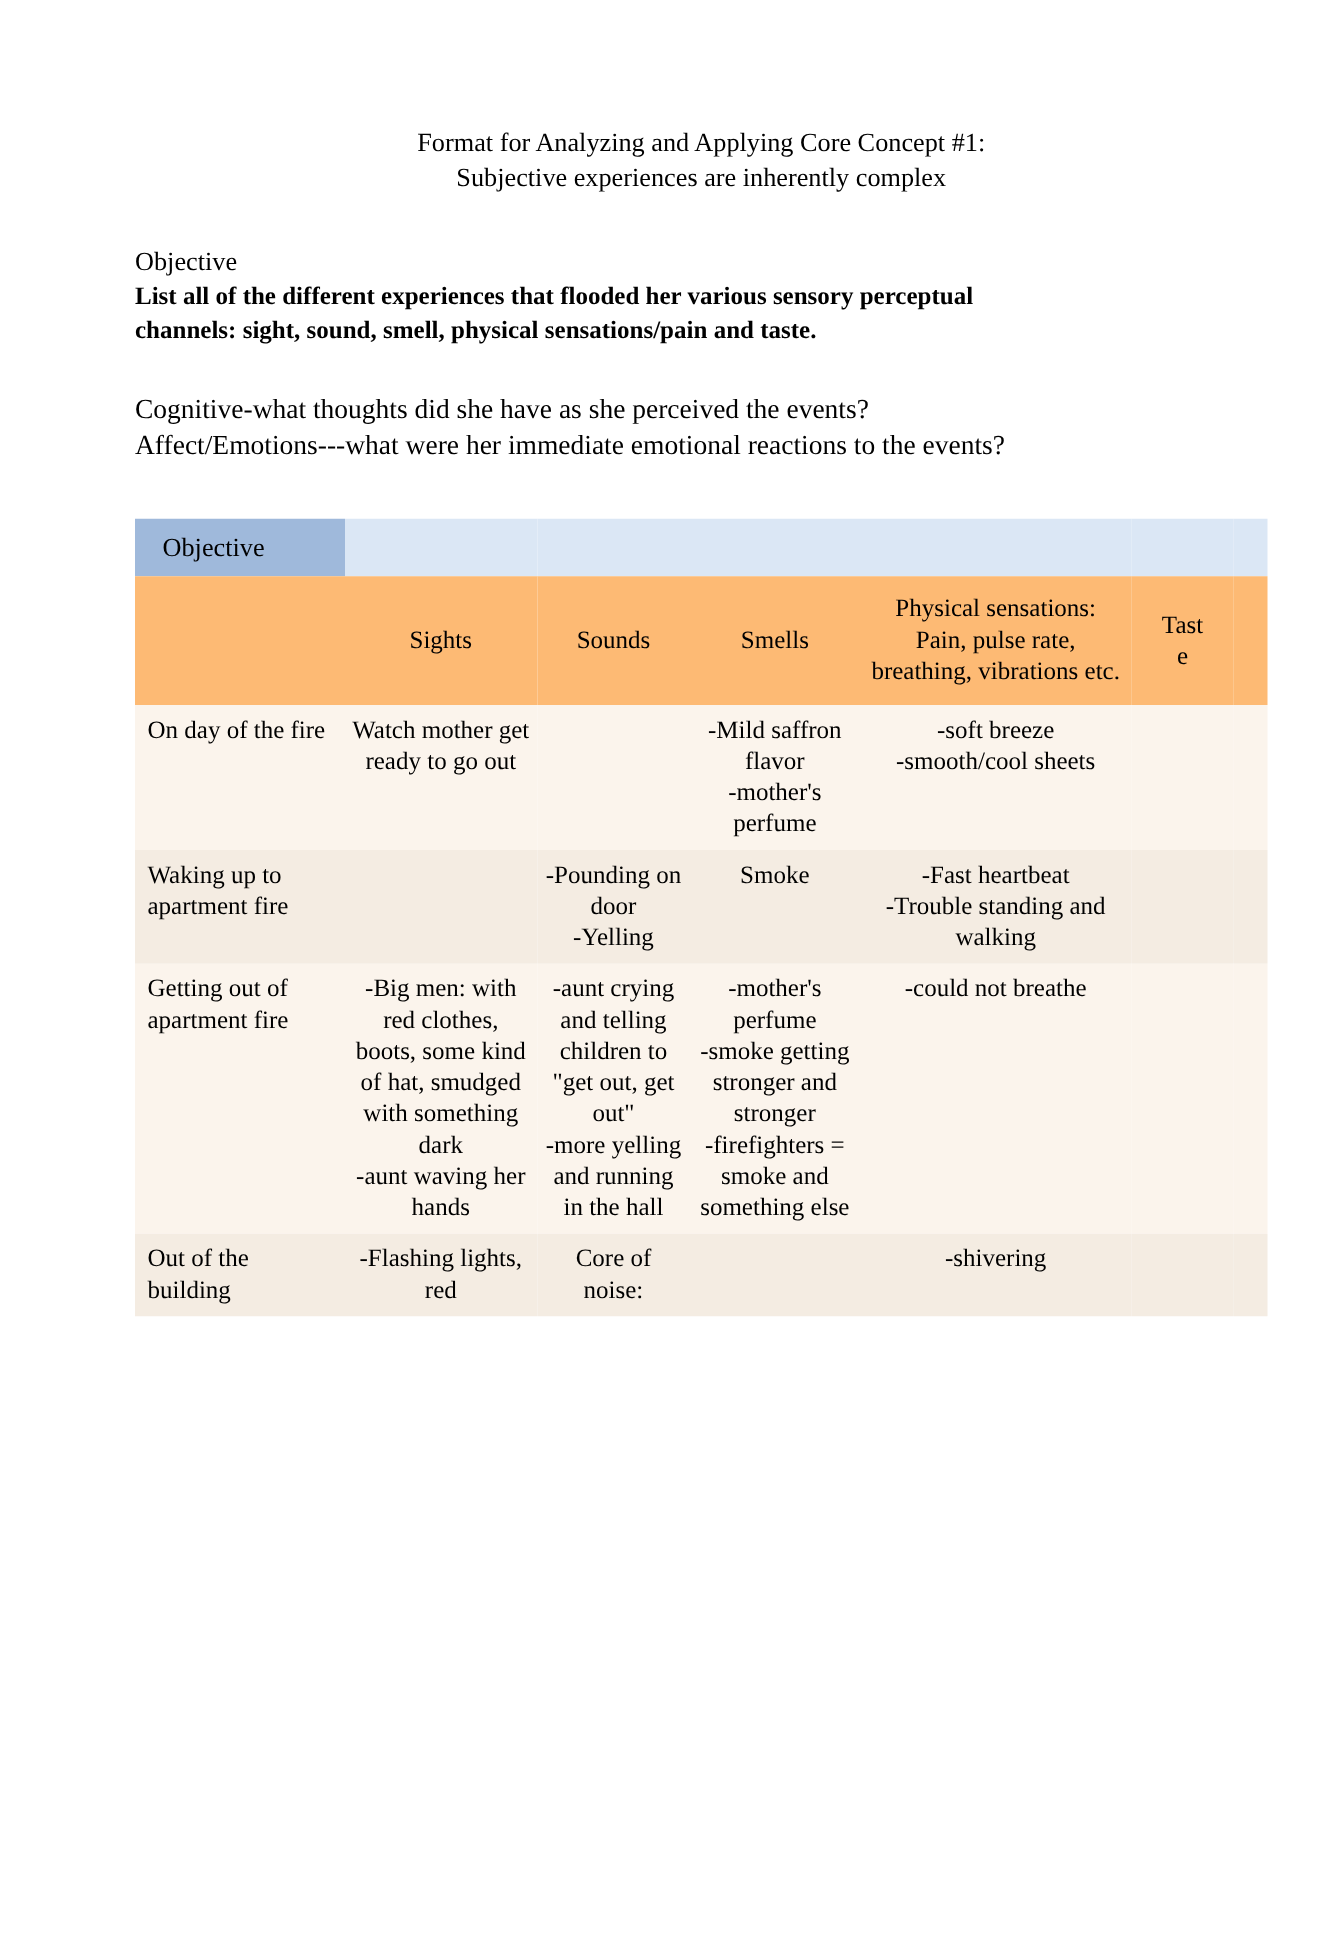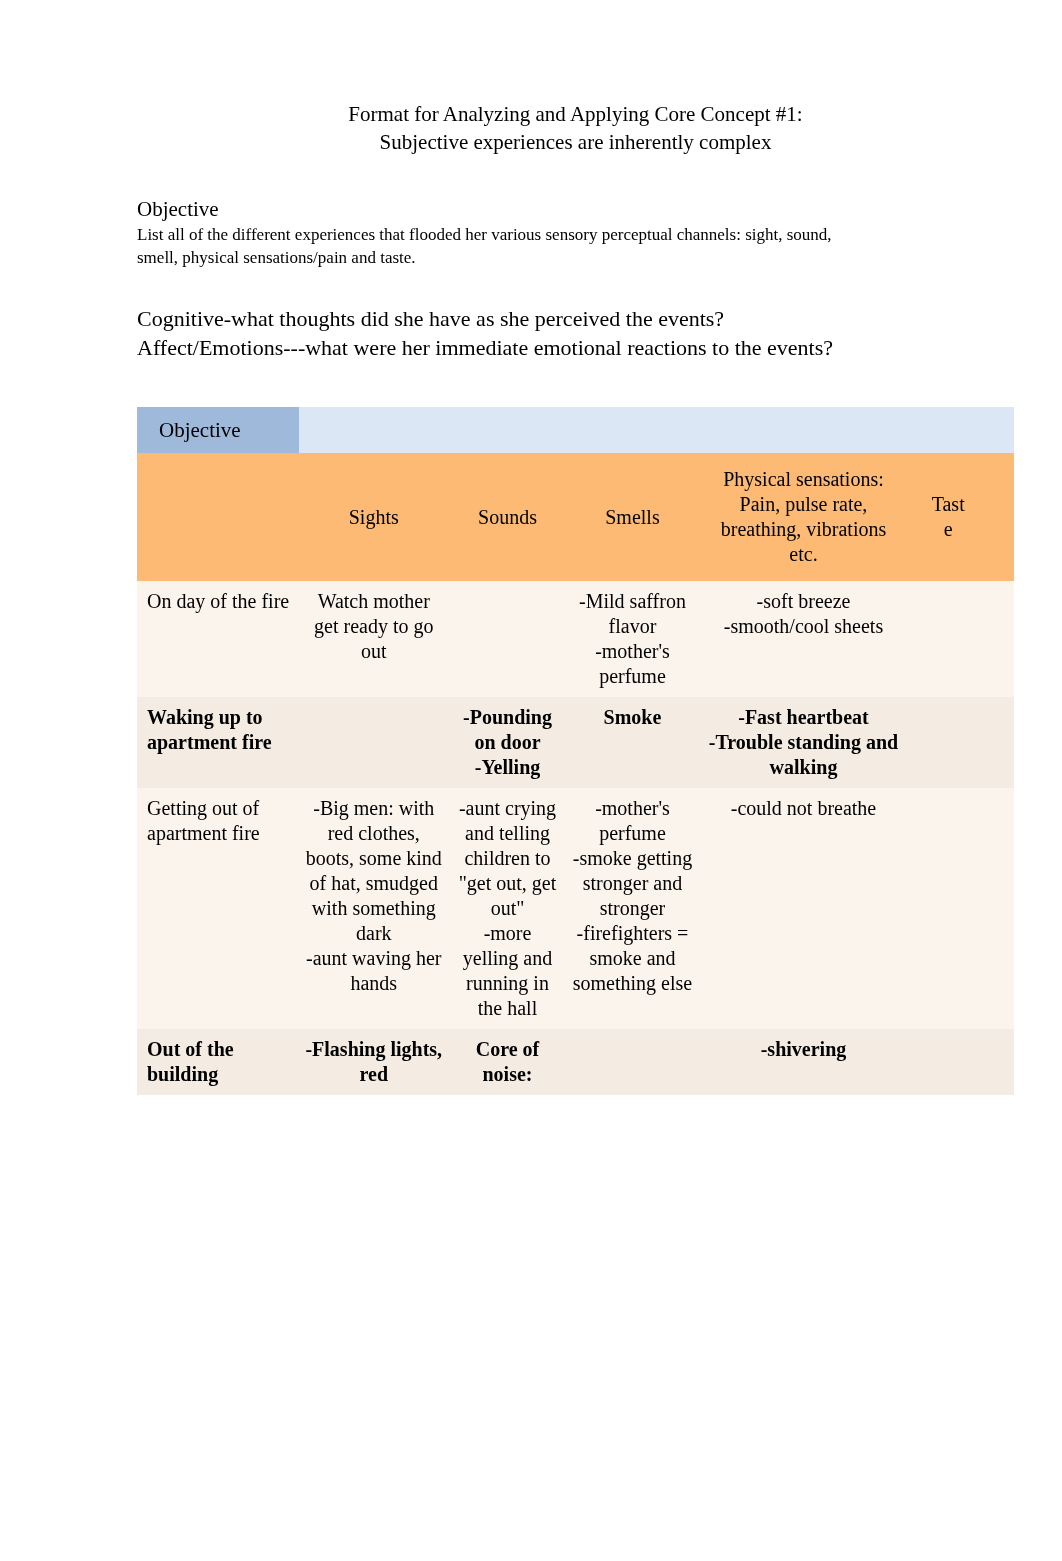--- a/index.html
+++ b/index.html
@@ -1,40 +1,40 @@
 <!DOCTYPE html>
 <html><head>
   <meta charset="utf-8">
   <style>
     * { box-sizing: border-box; margin: 0; padding: 0; }
     html, body { width: 1062px; background: #fff; font-family: "Times New Roman", Times, serif; color: #000; }
-    .page { padding: 100px 48px 40px 108px; margin-left: 29px; }
+    .page { padding: 100px 48px 40px 108px; }
     .title { text-align: center; font-size: 21px; line-height: 1.35; margin: 0 auto 40px; max-width: 640px; }
     .section-h { font-size: 21px; margin-bottom: 2px; }
-    .section-p { font-size: 17px; line-height: 1.35; margin-bottom: 34px; max-width: 720px; }
+    .section-p { font-size: 20px; line-height: 1.35; margin-bottom: 34px; max-width: 720px; font-weight: bold; }
     .section-p2 { font-size: 22px; line-height: 1.35; margin-bottom: 44px; max-width: 720px; }
 
     .tbl-wrap { width: 100%; }
     table { border-collapse: separate; border-spacing: 0; width: 100%; table-layout: fixed; }
     th, td { font-size: 20px; line-height: 1.25; padding: 8px 6px; vertical-align: top; text-align: center; font-weight: normal; }
     col.c1 { width: 18.5%; }
     col.c2 { width: 17%; }
     col.c3 { width: 13.5%; }
     col.c4 { width: 15%; }
     col.c5 { width: 24%; }
     col.c6 { width: 9%; }
     col.c7 { width: 3%; }
 
     tr.objective-row th { background: #9fb9db; text-align: left; padding: 10px 22px; font-size: 21px; font-weight: normal; }
     tr.objective-row th.rest { background: #dbe7f5; }
 
     tr.hdr th { background: #fdba74; vertical-align: middle; padding-top: 14px; padding-bottom: 14px; }
 
     tr.band-a td { background: #fbf4ec; }
-    tr.band-b td { background: #f4ece2; font-weight: bold; }
+    tr.band-b td { background: #f4ece2; }
 
     td.rowlabel { text-align: left; padding-left: 10px; padding-right: 10px; }
     .pre { white-space: pre-line; }
   </style>
 </head>
 <body>
 
 <div class="page">
   <div class="title">
     <div>Format for Analyzing and Applying Core Concept #1:</div>

